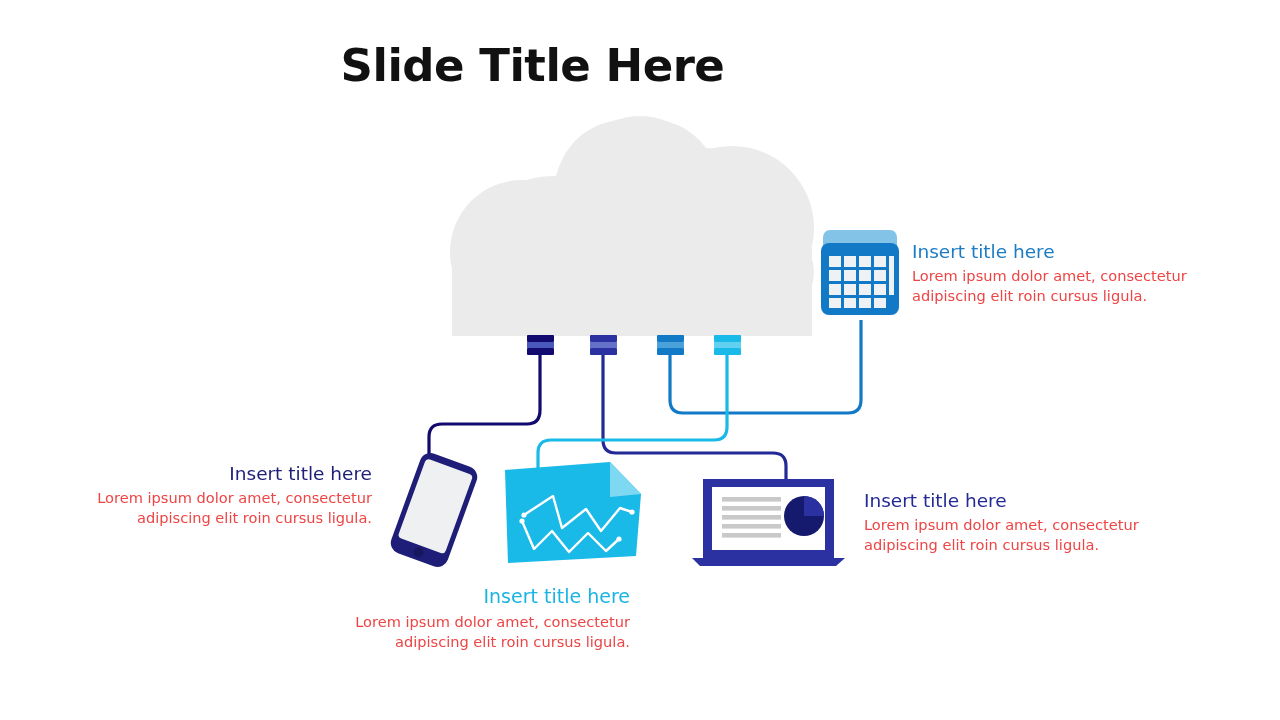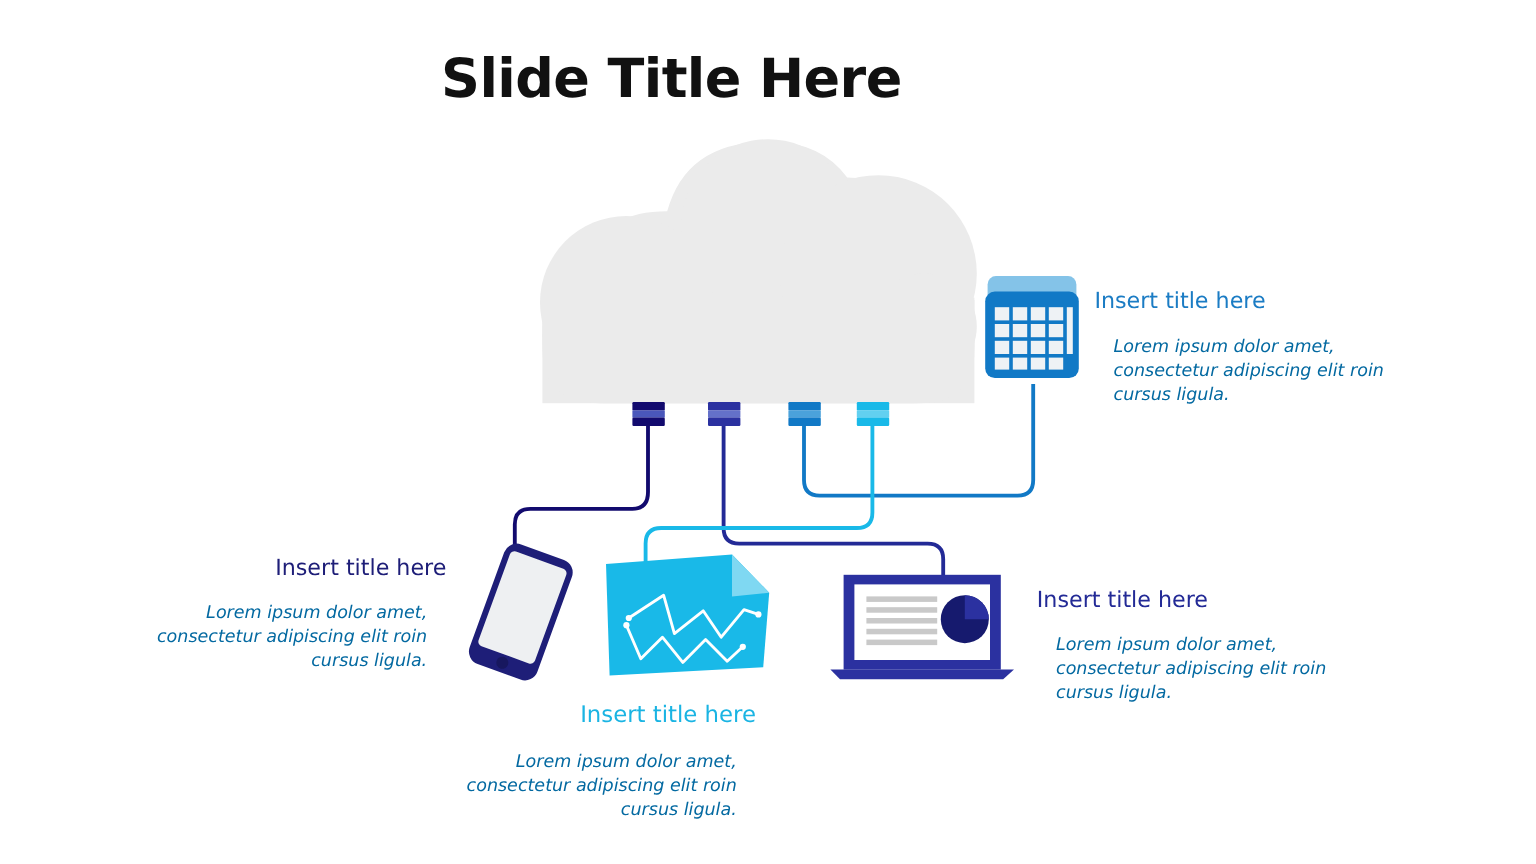--- a/index.html
+++ b/index.html
@@ -25,44 +25,42 @@
     position: absolute;
     left: 0;
     top: 42px;
     width: 1065px;
     text-align: center;
     font-size: 45px;
     font-weight: bold;
     color: #111111;
     letter-spacing: -0.5px;
     line-height: 1.05;
-    padding-left: 27px;
   }
   .art {
     position: absolute;
     left: 0; top: 0;
     width: 1280px;
     height: 720px;
     pointer-events: none;
   }
   .txtblk {
     position: absolute;
   }
   .txtblk .ttl {
     font-size: 18.5px;
     font-weight: normal;
     line-height: 1.25;
     margin: 0 0 3px 0;
   }
   .txtblk .bdy {
     font-size: 14.6px;
-    color: #0369a1;
+    color: #ef4444;
     line-height: 1.38;
-    margin: 16px;
-    font-style: italic;
+    margin: 0;
   }
   #blk-calendar { left: 912px; top: 240px; width: 290px; text-align: left; }
   #blk-calendar .ttl { color: #1b7cc4; }
   #blk-phone { left: 78px; top: 462px; width: 294px; text-align: right; }
   #blk-phone .ttl { color: #1e1e78; }
   #blk-laptop { left: 864px; top: 489px; width: 300px; text-align: left; }
   #blk-laptop .ttl { color: #232a96; }
   #blk-doc { left: 330px; top: 585px; width: 300px; text-align: right; }
   #blk-doc .ttl { color: #1ab4e3; font-size: 19px; }
 </style>

